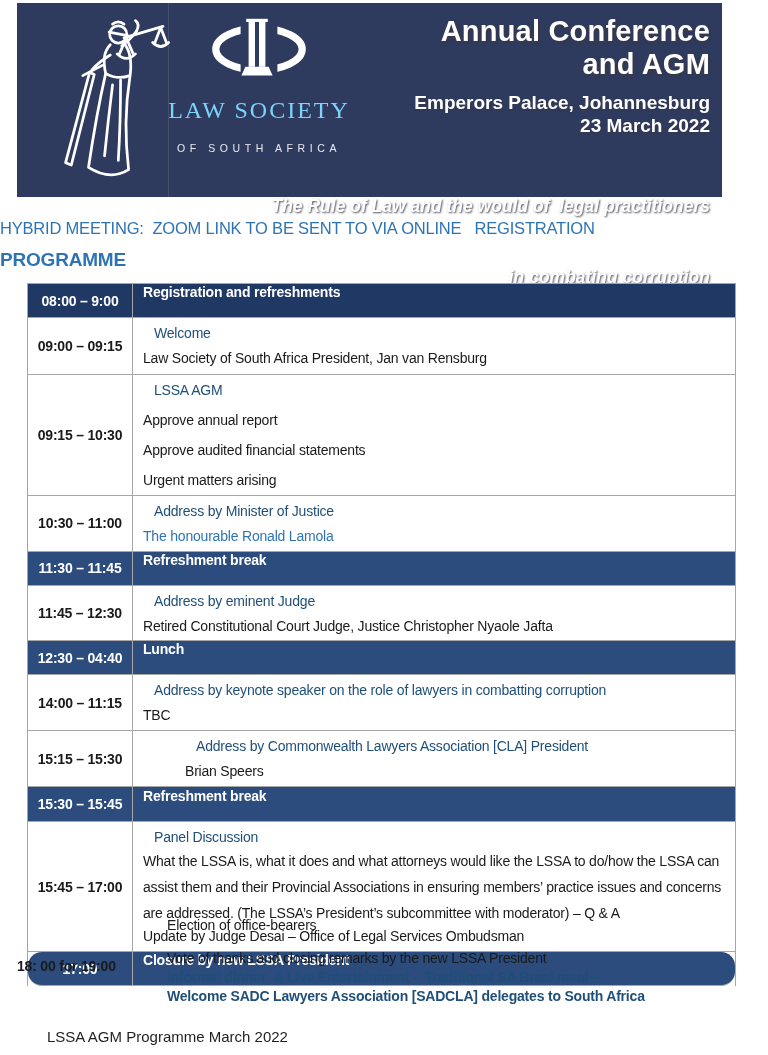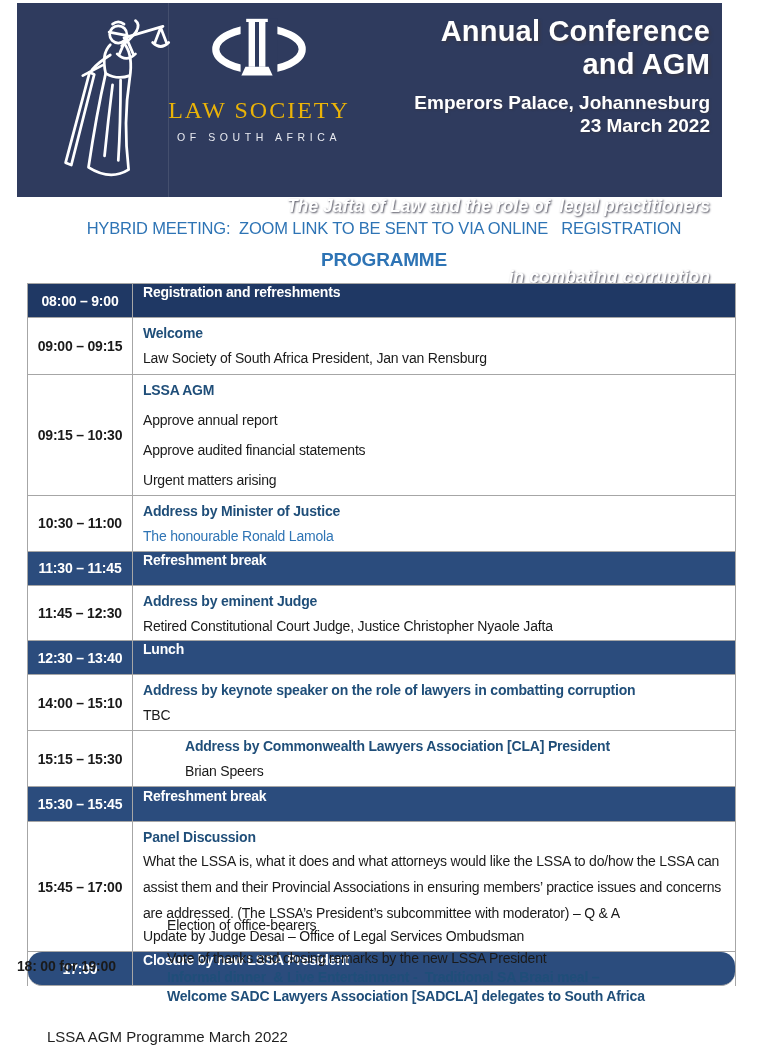--- a/index.html
+++ b/index.html
@@ -23,64 +23,64 @@
   .banner{
     position:absolute;left:17px;top:3px;width:705px;height:194px;
     background:var(--header-navy);
   }
   .banner-seam{position:absolute;left:151px;top:0;width:1px;height:100%;background:rgba(255,255,255,.10);}
   .justice-art{position:absolute;left:36px;top:8px;width:126px;height:182px;}
   .logo-block{position:absolute;left:148px;top:10px;width:188px;text-align:center;color:#fff;}
   .logo-mark{width:128px;height:82px;display:block;margin:0 auto;}
   .logo-name{
     font-family:"Liberation Serif", serif;font-size:24px;letter-spacing:2px;
-    color:#eab308;white-space:pre;margin-top:2px;
+    color:#7dd3fc;white-space:pre;margin-top:2px;
   }
   .logo-subname{
     font-family:"Liberation Sans", sans-serif;font-size:10.5px;letter-spacing:4.6px;
-    color:#e8eaf0;margin-top:7px;white-space:pre;
+    color:#e8eaf0;margin-top:18px;white-space:pre;
   }
   .banner-right{
     position:absolute;right:12px;top:12px;text-align:right;color:#fff;
   }
   .banner-title{
     font-size:29px;font-weight:bold;line-height:33px;letter-spacing:.2px;
     text-shadow:2px 2px 3px rgba(55,55,70,.9);
   }
   .banner-venue{
     margin-top:10px;font-size:19px;font-weight:bold;line-height:23px;
     text-shadow:1px 1px 2px rgba(55,55,70,.85);
   }
   .banner-tagline{
     margin-top:11px;font-size:17.5px;font-weight:bold;font-style:italic;line-height:23.5px;
     text-shadow:1px 1px 2px rgba(55,55,70,.85);white-space:pre;
   }
 
   
-  .intro{position:absolute;left:0;top:219px;width:768px;text-align:center;}
+  .intro{position:absolute;left:0;top:219px;width:768px;}
   .hybrid-line{font-size:16.5px;color:var(--accent-blue);white-space:pre;letter-spacing:-.2px;}
   .programme-heading{font-size:19px;font-weight:bold;color:var(--accent-blue);margin-top:11px;letter-spacing:-.2px;}
 
   
   .ptable{
     position:absolute;left:27px;top:283px;width:709px;
     border:1.5px solid var(--border-gray);border-bottom:none;
     font-size:14px;letter-spacing:-.2px;
   }
   .prow{display:flex;border-bottom:1.5px solid var(--border-gray);background:#fff;}
   .tcell{
     width:105px;flex:0 0 105px;display:flex;align-items:center;justify-content:center;
     font-weight:bold;border-right:1.5px solid var(--border-gray);text-align:center;
   }
   .ccell{flex:1;padding:7px 10px 6px 10px;}
   .band{color:#fff;background:var(--band-blue);}
   .band .ccell{display:flex;align-items:center;padding-top:0;padding-bottom:17px;}
   .band .band-title{font-weight:bold;color:#fff;}
   .band.dark{background:var(--row-dark);}
-  .sess-title{font-weight:bold;color:var(--title-blue);}
+  .sess-title{font-weight:normal;color:var(--title-blue);margin-left:11px;}
   .cell-line{margin-top:9px;color:var(--text-black);line-height:1.2;}
   .cell-line.blue{color:var(--accent-blue);}
   .spread .cell-line{margin-top:13.5px;}
   .panel-para{margin-top:3px;line-height:26px;color:var(--text-black);}
   .panel-note{margin-top:2px;line-height:17px;color:var(--text-black);}
   .rh1{min-height:25px;} .rh2{min-height:57px;} .rh3{min-height:118px;}
   .rh4{min-height:51px;} .rh5{min-height:28px;} .rh6{min-height:54px;}
   .rh7{min-height:28px;} .rh8{min-height:43px;} .rh9{min-height:43px;gap:42px;}
   .rh10{min-height:35px;} .rh11{min-height:109px;} .rh12{min-height:29px;border-radius:14px;}
 
@@ -148,21 +148,21 @@
   </div>
 
   <div class="banner-right">
     <div class="banner-title">Annual Conference</div>
     <div class="banner-title">and AGM</div>
     <div class="banner-venue">
       <div>Emperors Palace, Johannesburg</div>
       <div>23 March 2022</div>
     </div>
     <div class="banner-tagline">
-      <div>The Jafta of Law and the role of  legal practitioners</div>
+      <div>The Rule of Law and the would of  legal practitioners</div>
       <div>in combating corruption</div>
     </div>
   </div>
 </div>
 
 <div class="intro">
   <div class="hybrid-line">HYBRID MEETING:  ZOOM LINK TO BE SENT TO VIA ONLINE   REGISTRATION</div>
   <div class="programme-heading">PROGRAMME</div>
 </div>
 
@@ -210,28 +210,28 @@
 
   <div class="prow rh6">
     <div class="tcell">11:45 – 12:30</div>
     <div class="ccell">
       <div class="sess-title">Address by eminent Judge</div>
       <div class="cell-line">Retired Constitutional Court Judge, Justice Christopher Nyaole Jafta</div>
     </div>
   </div>
 
   <div class="prow band rh7">
-    <div class="tcell">12:30 – 13:40</div>
+    <div class="tcell">12:30 – 04:40</div>
     <div class="ccell">
         <span class="band-title">Lunch</span>
       </div>
   </div>
 
   <div class="prow rh8">
-    <div class="tcell">14:00 – 15:10</div>
+    <div class="tcell">14:00 – 11:15</div>
     <div class="ccell">
       <div class="sess-title">Address by keynote speaker on the role of lawyers in combatting corruption</div>
       <div class="cell-line">TBC</div>
     </div>
   </div>
 
   <div class="prow rh9">
     <div class="tcell">15:15 – 15:30</div>
     <div class="ccell">
       <div class="sess-title">Address by Commonwealth Lawyers Association [CLA] President</div>

